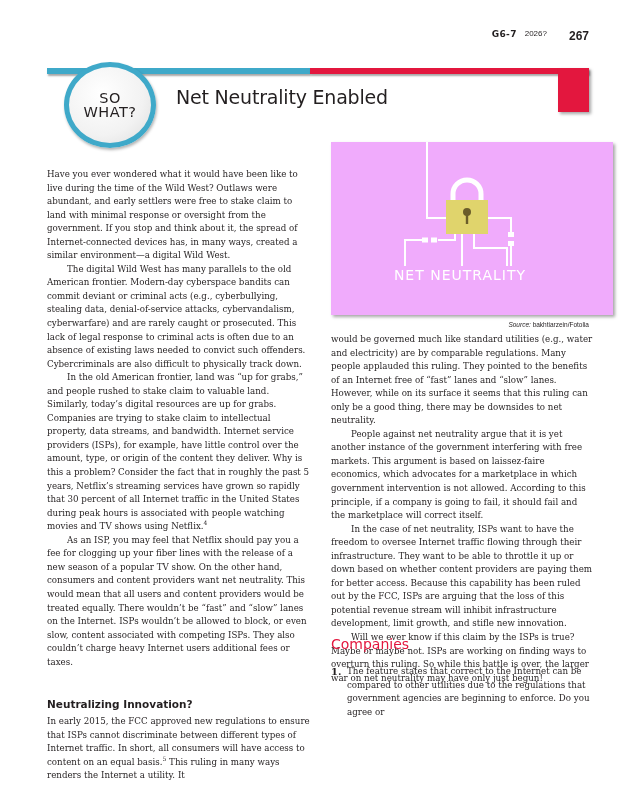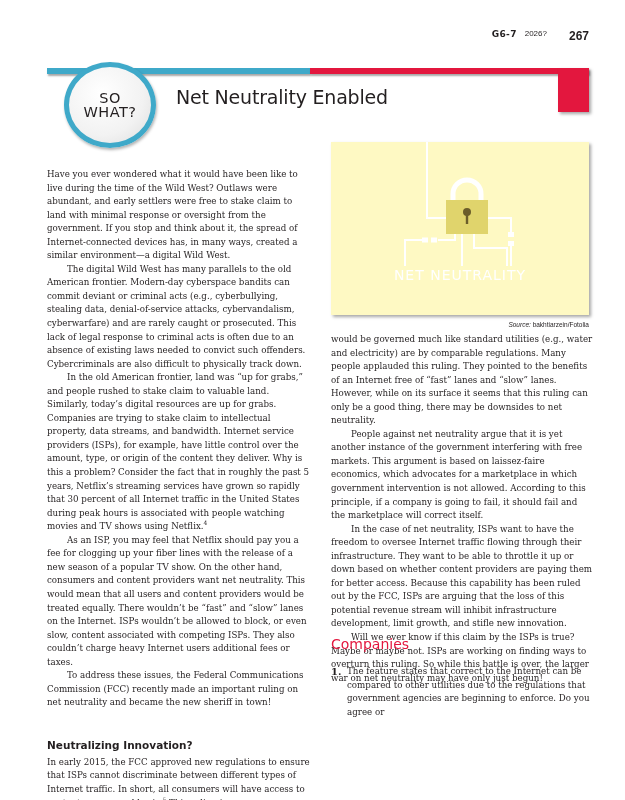--- a/index.html
+++ b/index.html
@@ -27,21 +27,21 @@
   .col { position: absolute; font-size: 8.7px; line-height: 13.55px; text-align: left; color: #231f20; }
   .col-left { left: 47px; top: 168px; width: 264px; }
   .col-right { left: 331px; top: 333px; width: 262px; }
   .col p { margin: 0; }
   .col p.indent { text-indent: 20px; }
   sup { font-size: 6px; line-height: 0; vertical-align: super; }
 
   .subhead { font-family: "DejaVu Sans", sans-serif; font-weight: bold; font-size: 10.5px; line-height: 14px; color: #231f20; margin-top: 28px; margin-bottom: 4px; }
 
   
-  .figure { position: absolute; left: 331px; top: 142px; width: 258px; height: 173px; background: #fef9c3; box-shadow: 2px 2px 3px rgba(0,0,0,0.35); overflow: hidden; }
+  .figure { position: absolute; left: 331px; top: 142px; width: 282px; height: 173px; background: #f0abfc; box-shadow: 2px 2px 3px rgba(0,0,0,0.35); overflow: hidden; }
   .figure svg { position: absolute; left: 0; top: 0; }
   .caption { position: absolute; right: 36px; top: 321px; font-family: "Liberation Sans", sans-serif; font-size: 6.5px; color: #231f20; }
   .caption i { font-style: italic; }
 
   
   .questions-head { position: absolute; left: 331px; top: 636px; font-family: "DejaVu Sans", sans-serif; font-size: 14px; color: #e3173e; }
   .question { position: absolute; left: 331px; top: 665px; width: 262px; display: flex; font-size: 8.7px; line-height: 13.55px; }
   .q-num { font-weight: bold; width: 16px; flex: 0 0 16px; font-size: 10px; }
   .q-text { flex: 1; }
 </style>
@@ -96,21 +96,20 @@
 <div class="caption">
   <i>Source:</i>
   <span>bakhtiarzein/Fotolia</span>
 </div>
 
 <div class="col col-left">
   <p>Have you ever wondered what it would have been like to live during the time of the Wild West? Outlaws were abundant, and early settlers were free to stake claim to land with minimal response or oversight from the government. If you stop and think about it, the spread of Internet-connected devices has, in many ways, created a similar environment—a digital Wild West.</p>
   <p class="indent">The digital Wild West has many parallels to the old American frontier. Modern-day cyberspace bandits can commit deviant or criminal acts (e.g., cyberbullying, stealing data, denial-of-service attacks, cybervandalism, cyberwarfare) and are rarely caught or prosecuted. This lack of legal response to criminal acts is often due to an absence of existing laws needed to convict such offenders. Cybercriminals are also difficult to physically track down.</p>
   <p class="indent"><span>In the old American frontier, land was “up for grabs,” and people rushed to stake claim to valuable land. Similarly, today’s digital resources are up for grabs. Companies are trying to stake claim to intellectual property, data streams, and bandwidth. Internet service providers (ISPs), for example, have little control over the amount, type, or origin of the content they deliver. Why is this a problem? Consider the fact that in roughly the past 5 years, Netflix’s streaming services have grown so rapidly that 30 percent of all Internet traffic in the United States during peak hours is associated with people watching movies and TV shows using Netflix.</span><sup>4</sup></p>
   <p class="indent">As an ISP, you may feel that Netflix should pay you a fee for clogging up your fiber lines with the release of a new season of a popular TV show. On the other hand, consumers and content providers want net neutrality. This would mean that all users and content providers would be treated equally. There wouldn’t be “fast” and “slow” lanes on the Internet. ISPs wouldn’t be allowed to block, or even slow, content associated with competing ISPs. They also couldn’t charge heavy Internet users additional fees or taxes.</p>
-  <p class="indent">To address these issues, the Federal Communications Commission (FCC) recently made an important ruling on net neutrality and became the new sheriff in town!</p>
   <div class="subhead">Neutralizing Innovation?</div>
   <p><span>In early 2015, the FCC approved new regulations to ensure that ISPs cannot discriminate between different types of Internet traffic. In short, all consumers will have access to content on an equal basis.</span><sup>5</sup><span> This ruling in many ways renders the Internet a utility. It</span></p>
 </div>
 
 <div class="col col-right">
   <p>would be governed much like standard utilities (e.g., water and electricity) are by comparable regulations. Many people applauded this ruling. They pointed to the benefits of an Internet free of “fast” lanes and “slow” lanes. However, while on its surface it seems that this ruling can only be a good thing, there may be downsides to net neutrality.</p>
   <p class="indent">People against net neutrality argue that it is yet another instance of the government interfering with free markets. This argument is based on laissez-faire economics, which advocates for a marketplace in which government intervention is not allowed. According to this principle, if a company is going to fail, it should fail and the marketplace will correct itself.</p>
   <p class="indent">In the case of net neutrality, ISPs want to have the freedom to oversee Internet traffic flowing through their infrastructure. They want to be able to throttle it up or down based on whether content providers are paying them for better access. Because this capability has been ruled out by the FCC, ISPs are arguing that the loss of this potential revenue stream will inhibit infrastructure development, limit growth, and stifle new innovation.</p>
   <p class="indent">Will we ever know if this claim by the ISPs is true? Maybe or maybe not. ISPs are working on finding ways to overturn this ruling. So while this battle is over, the larger war on net neutrality may have only just begun!</p>
 </div>

